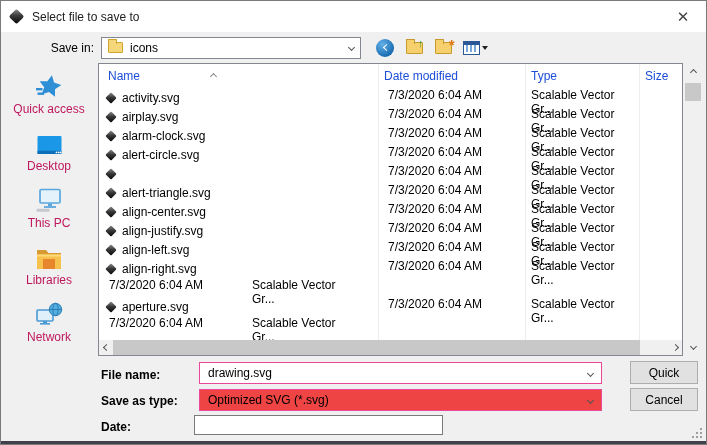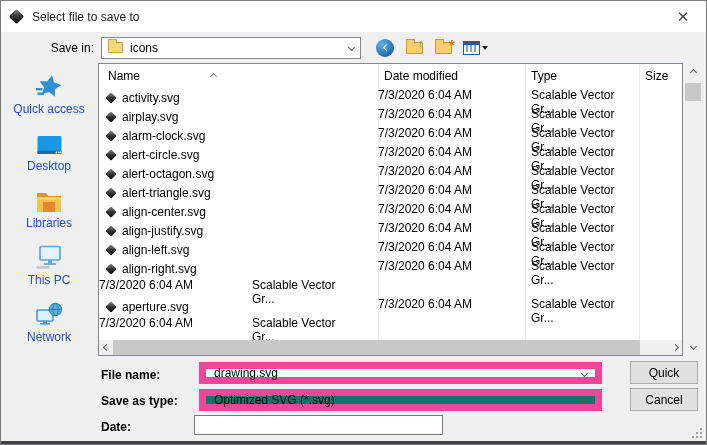--- a/index.html
+++ b/index.html
@@ -56,58 +56,58 @@
   .view-grid .bar { flex:1; background:#7aa7d9; }
   .view-grid .hdr { position:absolute; left:0; top:0; right:0; height:3px; background:#2b5797; }
   .dd-tri { width:0; height:0; border-left:3.5px solid transparent; border-right:3.5px solid transparent;
             border-top:4px solid #222; margin-left:2px; }
 
   
   .sidebar { position:absolute; left:0; top:64px; width:96px; height:292px;
              display:flex; flex-direction:column; align-items:center; gap:13px; padding-top:7px; }
   .side-item { width:96px; display:flex; flex-direction:column; align-items:center; gap:3px; }
   .side-icon { height:27px; display:flex; align-items:flex-end; justify-content:center; }
-  .side-label { color:#1d4ed8; }
+  .side-label { color:#be185d; }
 
   
   .list { position:absolute; left:97px; top:62px; width:585px; height:293px; background:#fff;
           border:1px solid #828790; overflow:hidden; }
   .col-sep { position:absolute; top:0; bottom:15px; width:1px; background:#ededed; }
   .lheader { position:absolute; top:0; left:0; right:0; height:23px; display:flex; align-items:center; }
-  .hc { color:#000000; }
+  .hc { color:#1d4ed8; }
   .hc.name { width:279px; padding-left:9px; }
   .hc.date { width:147px; padding-left:6px; }
   .hc.type { width:114px; padding-left:6px; }
   .hc.size { padding-left:6px; }
   .sort-chev { position:absolute; left:112px; top:4px; }
   .sort-chev .chev { border-color:#888; width:5px; height:5px; }
   .rows { position:absolute; top:24px; left:0; right:0; bottom:15px; overflow:hidden; }
   .frow { height:19px; display:flex; }
   .cell-name { width:279px; padding-left:8px; display:flex; align-items:center; gap:7px; }
   .cell-name .ink-diamond { width:8px; height:8px; border-radius:1px; }
-  .cell-date { width:147px; padding-left:0; }
+  .cell-date { width:147px; padding-left:10px; }
   .cell-type { width:114px; padding-left:6px; }
 
   
   .hscroll { position:absolute; left:0; right:0; bottom:0; height:15px; background:#f0f0f0; }
   .hthumb { position:absolute; left:14px; top:0; bottom:0; width:calc(100% - 56px); background:#c8c8c8; }
   .harrow { position:absolute; top:0; bottom:0; width:14px; display:flex; align-items:center; justify-content:center; }
   .harrow.l { left:0; } .harrow.r { right:0; }
   .vscroll { position:absolute; left:684px; top:62px; width:16px; height:293px; background:#f0f0f0; }
   .varrow { position:absolute; left:0; right:0; height:15px; display:flex; align-items:center; justify-content:center; }
   .varrow.u { top:2px; } .varrow.d { bottom:2px; }
   .vthumb { position:absolute; left:0; right:0; top:20px; height:18px; background:#c8c8c8; }
 
   
   .flabel { position:absolute; left:100px; color:#000;font-weight:bold; }
-  .combo { position:absolute; left:198px; width:403px; height:22px; border:7px solid #ec4899;
+  .combo { position:absolute; left:198px; width:403px; height:22px; border:1px solid #ec4899;
            display:flex; align-items:center; padding:0 8px; }
   .combo .chev { margin-left:auto; }
   .combo.white { background:#fff; }
-  .combo.gray { background:#0f766e; }
+  .combo.gray { background:#ef4444; }
   .textinput { position:absolute; left:193px; width:249px; height:20px; background:#fff;
                border:1px solid #7a7a7a; padding:0 4px; font:inherit; }
   .pbtn { position:absolute; left:629px; width:68px; height:23px; background:#e1e1e1;
           border:1px solid #adadad; display:flex; align-items:center; justify-content:center; }
   .grip { position:absolute; right:4px; bottom:6px; width:10px; height:10px; }
   .grip span { position:absolute; width:2px; height:2px; background:#9e9e9e; }
   .bottom-bar { position:absolute; left:0; right:0; bottom:0; height:3px; background:#41414b; }
 </style>
 </head>
 <body>
@@ -175,39 +175,39 @@
           <rect x="1.5" y="15.8" width="24" height="3.2" fill="#0d6fb8"></rect>
           <circle cx="20.5" cy="17.4" r="0.9" fill="#fff"></circle>
             <circle cx="22.7" cy="17.4" r="0.9" fill="#fff"></circle>
             <circle cx="24.6" cy="17.4" r="0.9" fill="#fff"></circle>
         </svg>
       </span>
       <span class="side-label">Desktop</span>
     </div>
     <div class="side-item">
       <span class="side-icon">
+        <svg width="28" height="25" viewBox="0 0 28 25">
+          <rect x="5" y="1.5" width="20" height="13.5" rx="1.2" fill="#e4f2fb" stroke="#5aa7dd" stroke-width="1.7"></rect>
+          <rect x="13" y="15.5" width="4" height="2.6" fill="#5aa7dd"></rect>
+          <rect x="9" y="18.1" width="12" height="1.8" fill="#5aa7dd"></rect>
+          <rect x="1.5" y="20.8" width="13" height="3" rx="0.8" fill="#c4c9cf"></rect>
+        </svg>
+      </span>
+      <span class="side-label">This PC</span>
+    </div>
+    <div class="side-item">
+      <span class="side-icon">
         <svg width="28" height="23" viewBox="0 0 28 23">
           <path d="M2 3h9l2.5 3H26v16H2z" fill="#d89a35"></path>
           <rect x="2" y="7.5" width="24" height="14.5" rx="1" fill="#f6c14d"></rect>
           <rect x="8" y="12" width="12" height="10" fill="#e8862e"></rect>
           <rect x="2" y="7.5" width="24" height="2" fill="#ffd978"></rect>
         </svg>
       </span>
       <span class="side-label">Libraries</span>
-    </div>
-    <div class="side-item">
-      <span class="side-icon">
-        <svg width="28" height="25" viewBox="0 0 28 25">
-          <rect x="5" y="1.5" width="20" height="13.5" rx="1.2" fill="#e4f2fb" stroke="#5aa7dd" stroke-width="1.7"></rect>
-          <rect x="13" y="15.5" width="4" height="2.6" fill="#5aa7dd"></rect>
-          <rect x="9" y="18.1" width="12" height="1.8" fill="#5aa7dd"></rect>
-          <rect x="1.5" y="20.8" width="13" height="3" rx="0.8" fill="#c4c9cf"></rect>
-        </svg>
-      </span>
-      <span class="side-label">This PC</span>
     </div>
     <div class="side-item">
       <span class="side-icon">
         <svg width="28" height="25" viewBox="0 0 28 25">
           <rect x="2" y="8" width="16" height="11" rx="1" fill="#dff0fb" stroke="#4a9ad4" stroke-width="1.6"></rect>
           <rect x="8" y="19" width="4" height="2" fill="#4a9ad4"></rect>
           <rect x="5" y="21" width="10" height="1.6" fill="#4a9ad4"></rect>
           <circle cx="20.5" cy="7.5" r="6.2" fill="#54b0e2" stroke="#2d7db3" stroke-width="1"></circle>
           <ellipse cx="20.5" cy="7.5" rx="2.7" ry="6.2" fill="none" stroke="#2d7db3" stroke-width="1"></ellipse>
           <line x1="14.3" y1="7.5" x2="26.7" y2="7.5" stroke="#2d7db3" stroke-width="1"></line>
@@ -261,21 +261,20 @@
       <span class="ink-diamond"></span>
       <span>alert-circle.svg</span>
     </span>
     <span class="cell-date">7/3/2020 6:04 AM</span>
     <span class="cell-type">Scalable Vector Gr...</span>
   </div>
 
   <div class="frow">
     <span class="cell-name">
       <span class="ink-diamond"></span>
-      <span>alert-octagon.svg</span>
     </span>
     <span class="cell-date">7/3/2020 6:04 AM</span>
     <span class="cell-type">Scalable Vector Gr...</span>
   </div>
 
   <div class="frow">
     <span class="cell-name">
       <span class="ink-diamond"></span>
       <span>alert-triangle.svg</span>
     </span>

